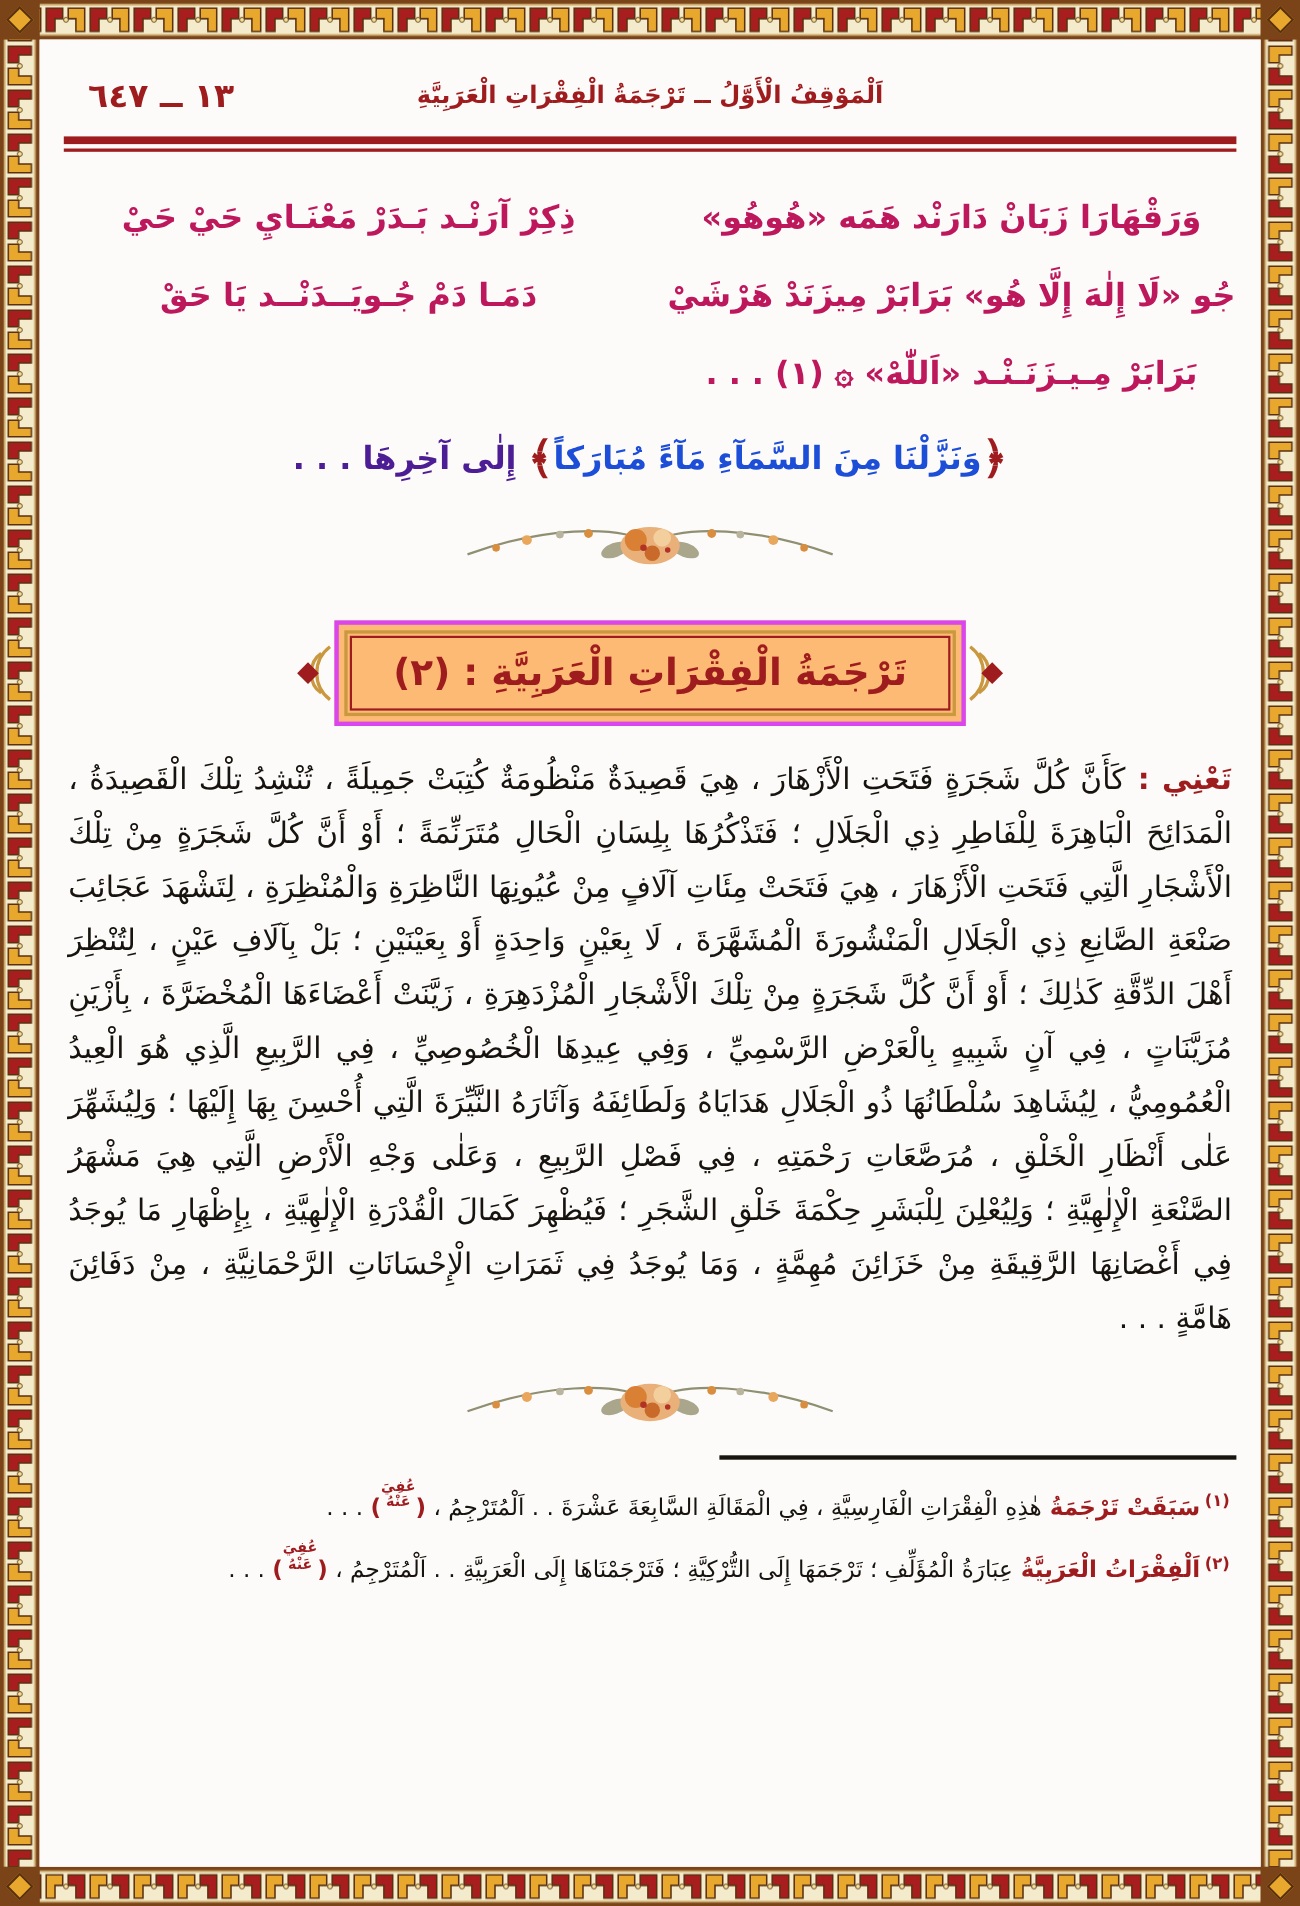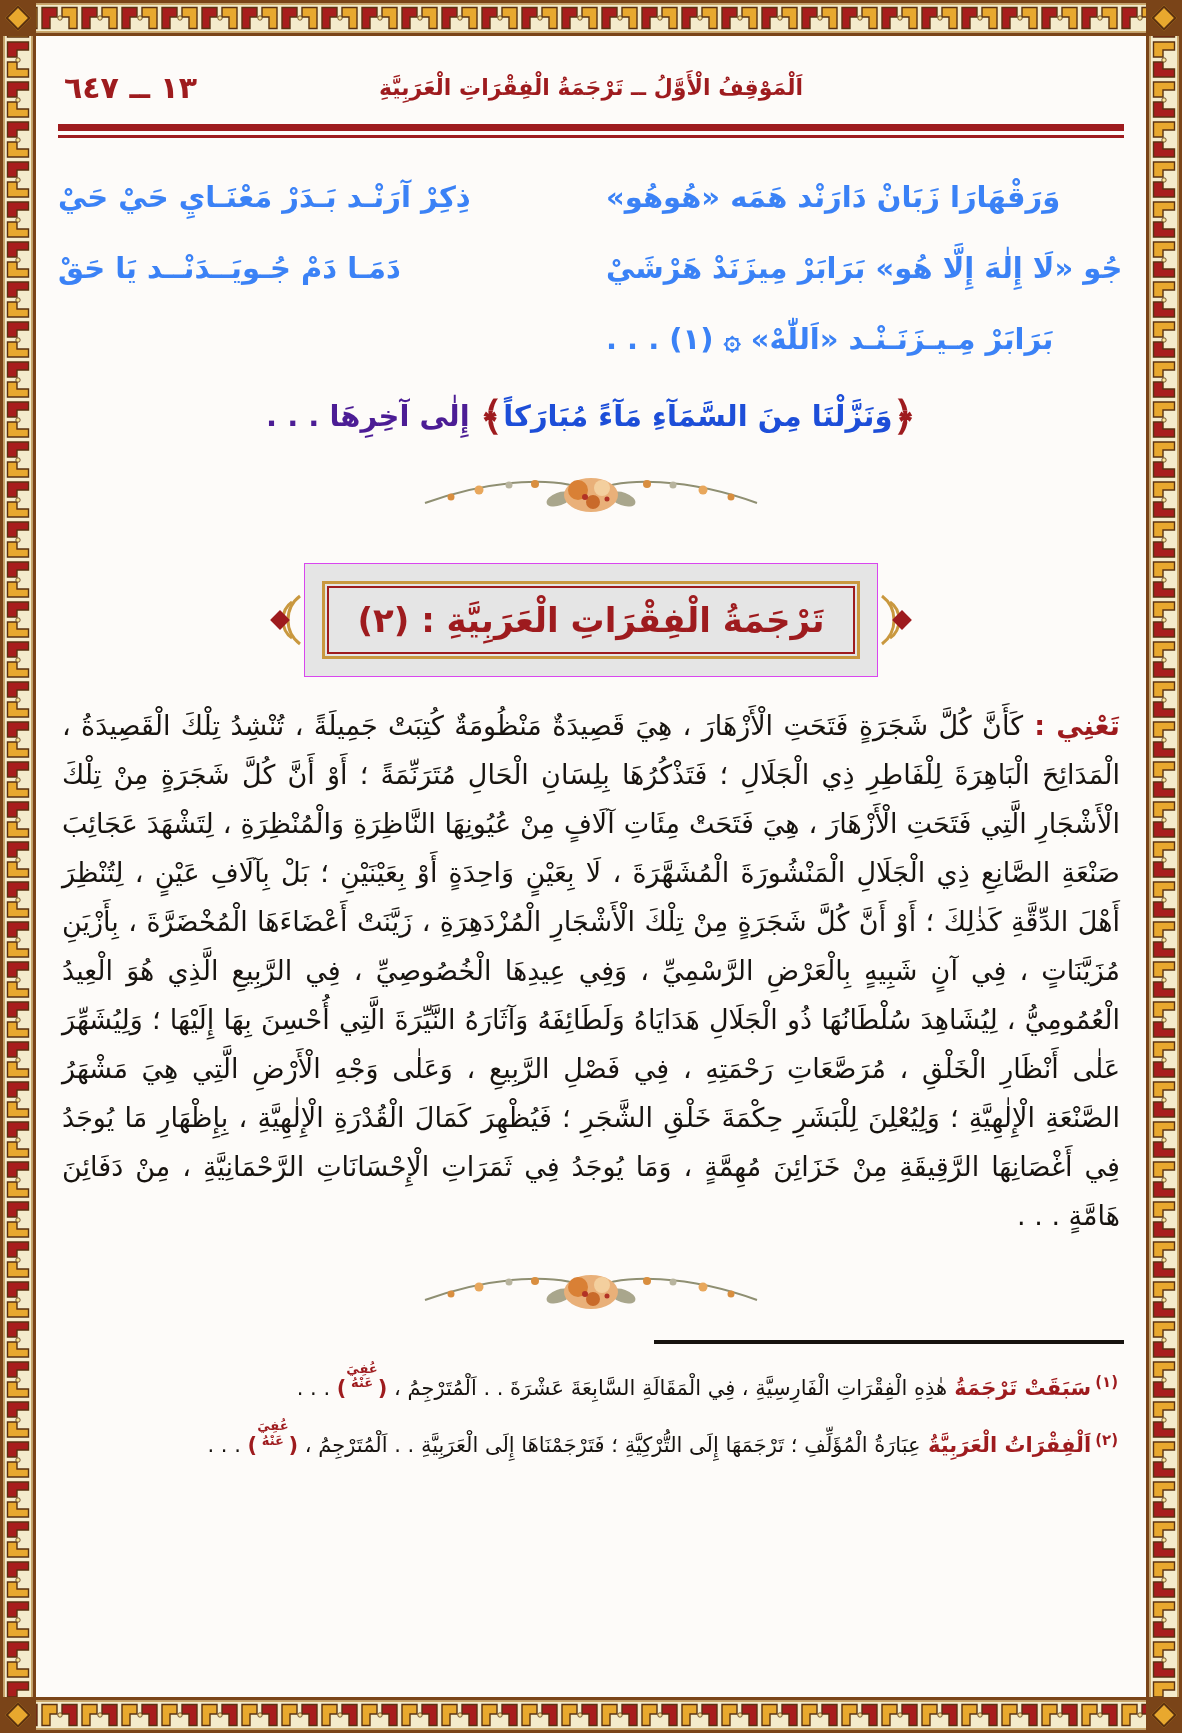--- a/index.html
+++ b/index.html
@@ -26,42 +26,42 @@
     position:absolute;top:44px;right:58px;left:58px;bottom:44px;
     direction:rtl;
   }
 
   
   .hdr{position:relative;height:60px;margin-top:14px;}
   .hdr-title{
     text-align:center;font-size:22px;font-weight:bold;color:#9e1b1e;line-height:60px;
   }
   .hdr-num{
-    position:absolute;left:6px;top:0;font-size:30px;font-weight:bold;color:#9e1b1e;line-height:60px;
+    position:absolute;left:22px;top:0;font-size:30px;font-weight:bold;color:#9e1b1e;line-height:60px;
   }
   .rule-thick{height:7px;background:#9e1b1e;margin-top:6px;}
   .rule-thin{height:3px;background:#9e1b1e;margin-top:4px;}
 
   
   .poem{margin-top:24px;display:grid;grid-template-columns:1fr 1fr;column-gap:30px;row-gap:0;}
   .hemistich{
-    text-align:left;font-size:29px;font-weight:bold;color:#3b82f6;line-height:71px;white-space:nowrap;
+    text-align:center;font-size:29px;font-weight:bold;color:#be185d;line-height:71px;white-space:nowrap;
   }
 
   
   .verse{margin-top:14px;text-align:center;font-size:29px;font-weight:bold;line-height:54px;}
   .verse .bracket{color:#9e1b1e;font-size:40px;vertical-align:-4px;}
   .verse .qtext{color:#1d4ed8;}
   .verse .suffix{color:#4c1d95;text-align:right;}
 
   .divider{display:block;margin:14px auto 0;}
 
   
   .secbox{width:574px;margin:34px auto 0;position:relative;}
-  .box-b1{border:1px solid #d946ef;padding:17px;background:#e5e5e5;}
+  .box-b1{border:4px solid #d946ef;padding:5px;background:#fdba74;}
   .box-b2{border:3px solid #c9983f;padding:2px;}
   .box-b3{border:2px solid #9e1b1e;padding:12px 18px;}
   .box-title{text-align:center;font-size:34px;font-weight:bold;color:#9e1b1e;white-space:nowrap;}
   .finial{position:absolute;top:50%;transform:translateY(-50%);}
   .finial.rt{right:-34px;}
   .finial.lf{left:-34px;transform:translateY(-50%) scaleX(-1);}
 
   
   .bodytext{
     margin:24px 4px 0;

